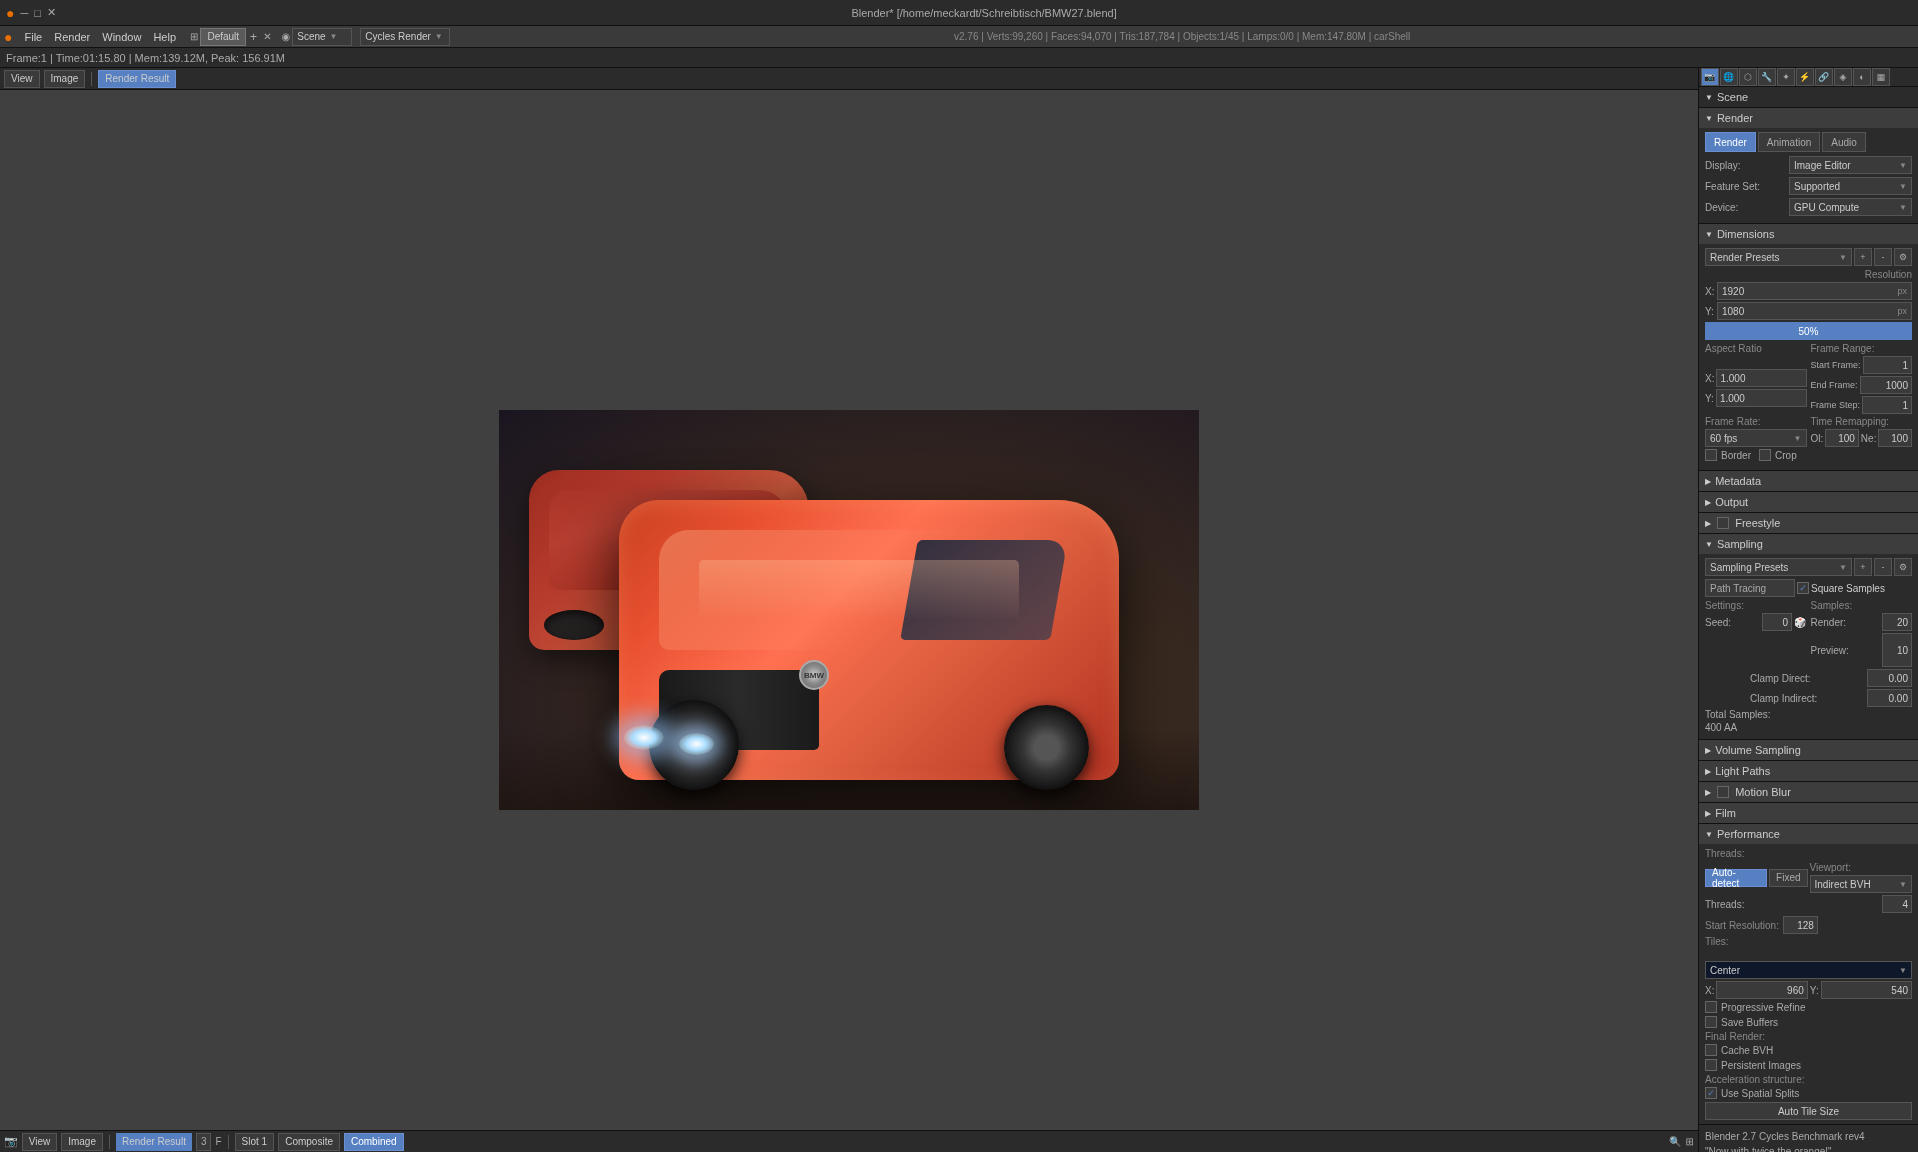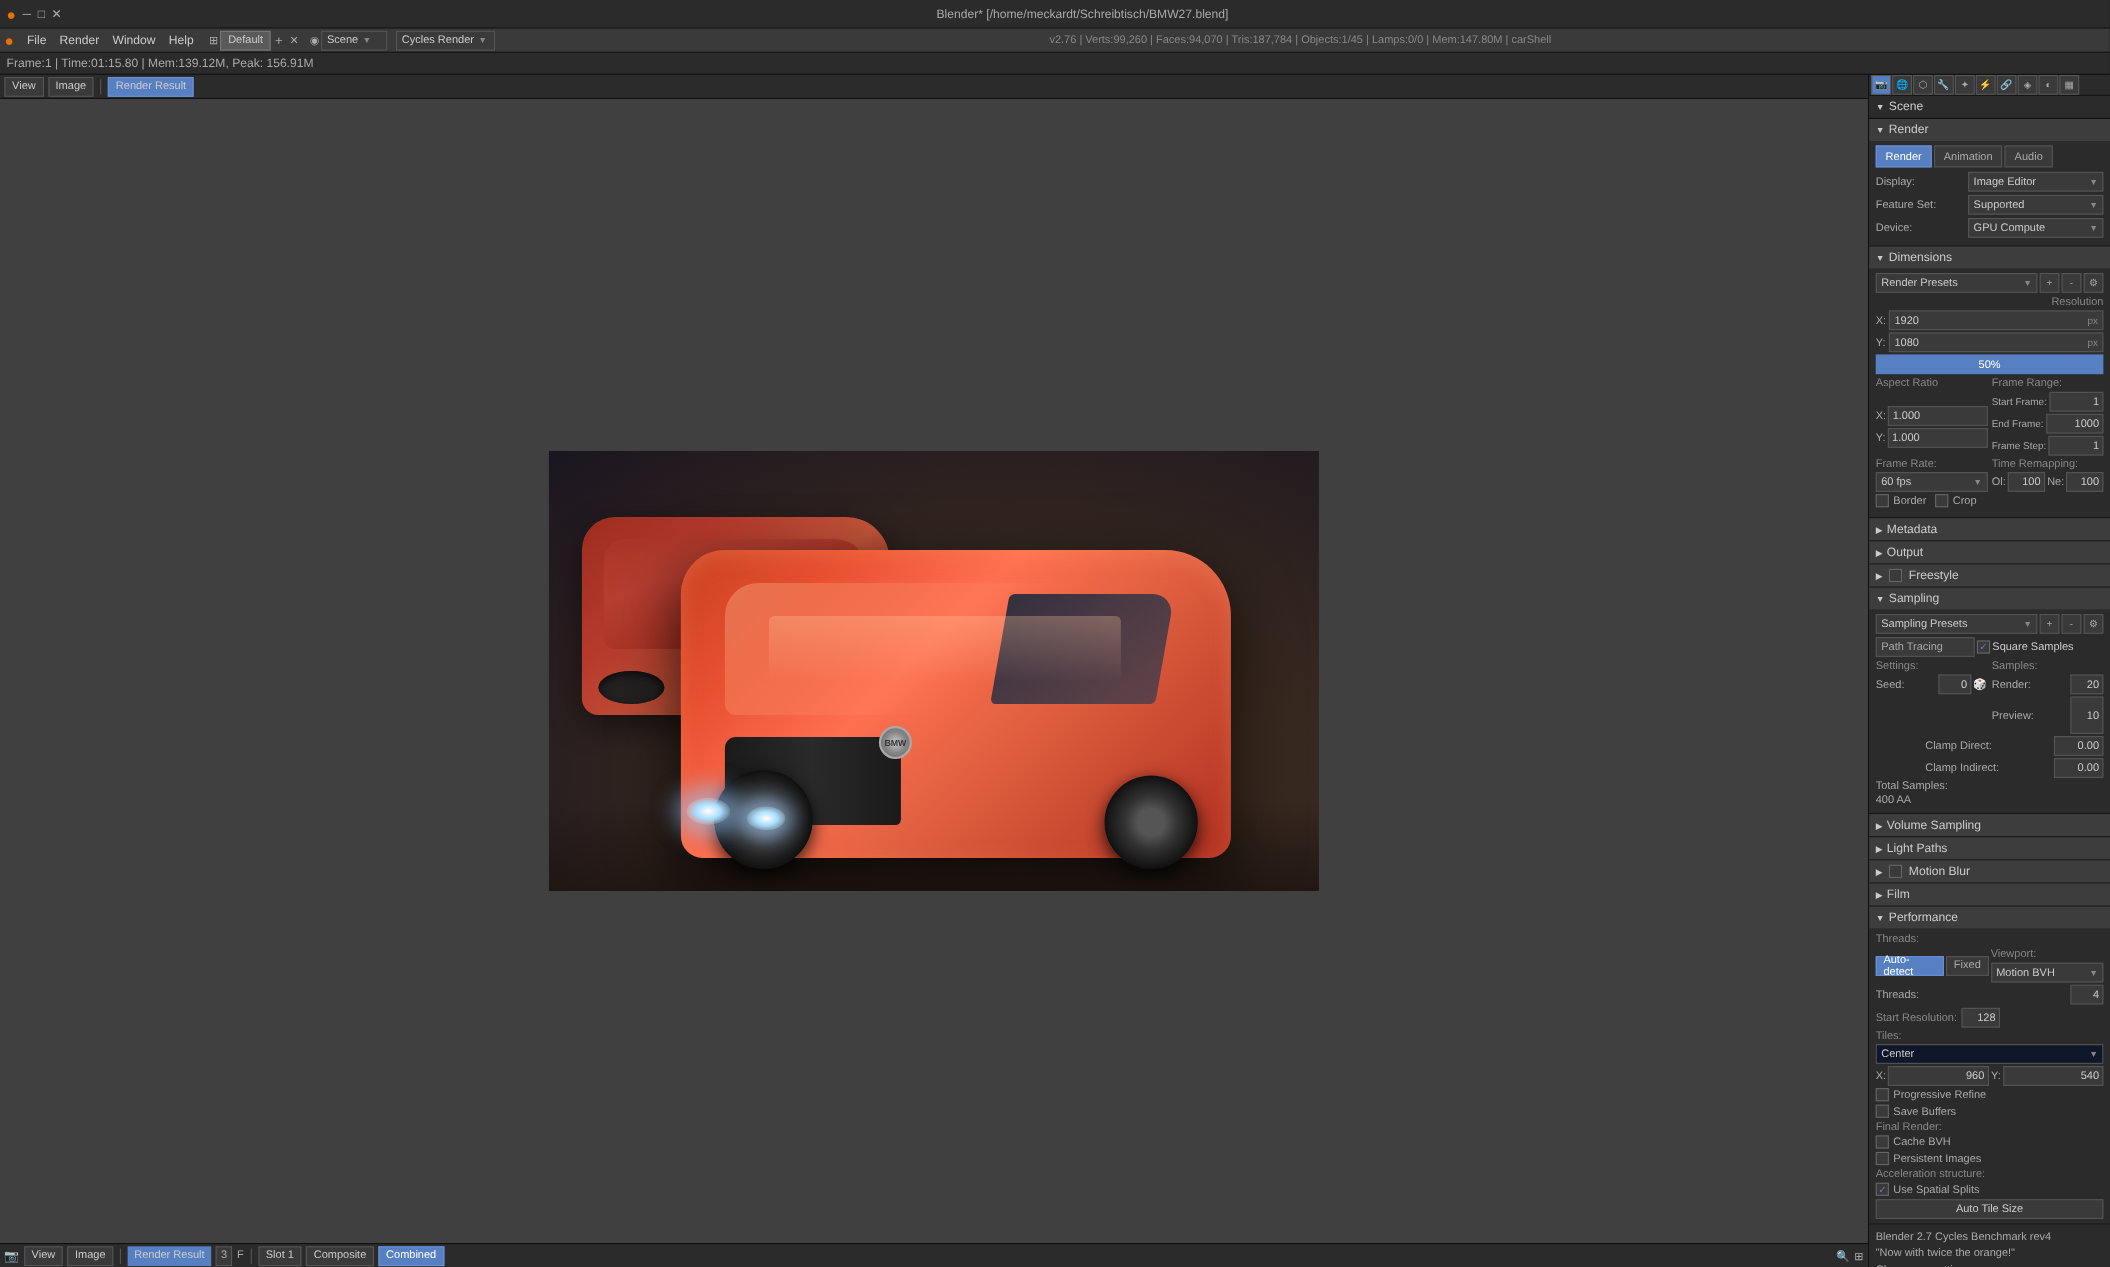--- a/index.html
+++ b/index.html
@@ -789,41 +789,41 @@
         </div>
         <div style="display:flex;gap:2px;margin-bottom:2px;align-items:center;">
 
           <div style="flex:1;display:flex;gap:2px;">
             <div class="thread-btn active">Auto-detect</div>
             <div class="thread-btn inactive">Fixed</div>
           </div>
           <div style="flex:1;">
             <div style="color:#888;font-size:10px;margin-bottom:2px;">Viewport:</div>
             <div style="background:#3a3a3a;border:1px solid #555;height:18px;display:flex;align-items:center;padding:0 4px;color:#ccc;font-size:10px;cursor:pointer;justify-content:space-between;">
-              <span>Motion BVH</span>
+              <span>Indirect BVH</span>
               <span style="font-size:8px;color:#888;">▼</span>
             </div>
           </div>
         </div>
 
         <div style="display:flex;align-items:center;gap:2px;margin-bottom:3px;">
           <span style="color:#aaa;font-size:10px;flex:1;">Threads:</span>
           <div style="background:#3a3a3a;border:1px solid #555;height:18px;width:30px;display:flex;align-items:center;padding:0 3px;color:#ccc;font-size:10px;justify-content:flex-end;">
             <span>4</span>
           </div>
         </div>
 
         <div style="display:flex;align-items:center;gap:4px;margin-bottom:2px;">
           <span style="color:#888;font-size:10px;">Start Resolution:</span>
           <div style="background:#3a3a3a;border:1px solid #555;height:18px;width:35px;display:flex;align-items:center;padding:0 3px;color:#ccc;font-size:10px;justify-content:flex-end;">
             <span>128</span>
           </div>
         </div>
 
-        <div style="color:#888;font-size:10px;margin-bottom:2px;">Tiles:</div>
+        <div style="color:#888;font-size:10px;margin-bottom:14px;">Tiles:</div>
         <div style="margin-bottom:2px;">
           <div style="background:#0f172a;border:1px solid #555;height:18px;display:flex;align-items:center;padding:0 4px;color:#ccc;font-size:10px;cursor:pointer;justify-content:space-between;margin-bottom:2px;">
             <span>Center</span>
             <span style="font-size:8px;color:#888;">▼</span>
           </div>
         </div>
         <div style="display:flex;align-items:center;gap:2px;margin-bottom:2px;">
           <span style="color:#aaa;font-size:10px;">X:</span>
           <div style="flex:1;background:#3a3a3a;border:1px solid #555;height:18px;display:flex;align-items:center;padding:0 3px;color:#ccc;font-size:10px;justify-content:flex-end;">
             <span>960</span>

